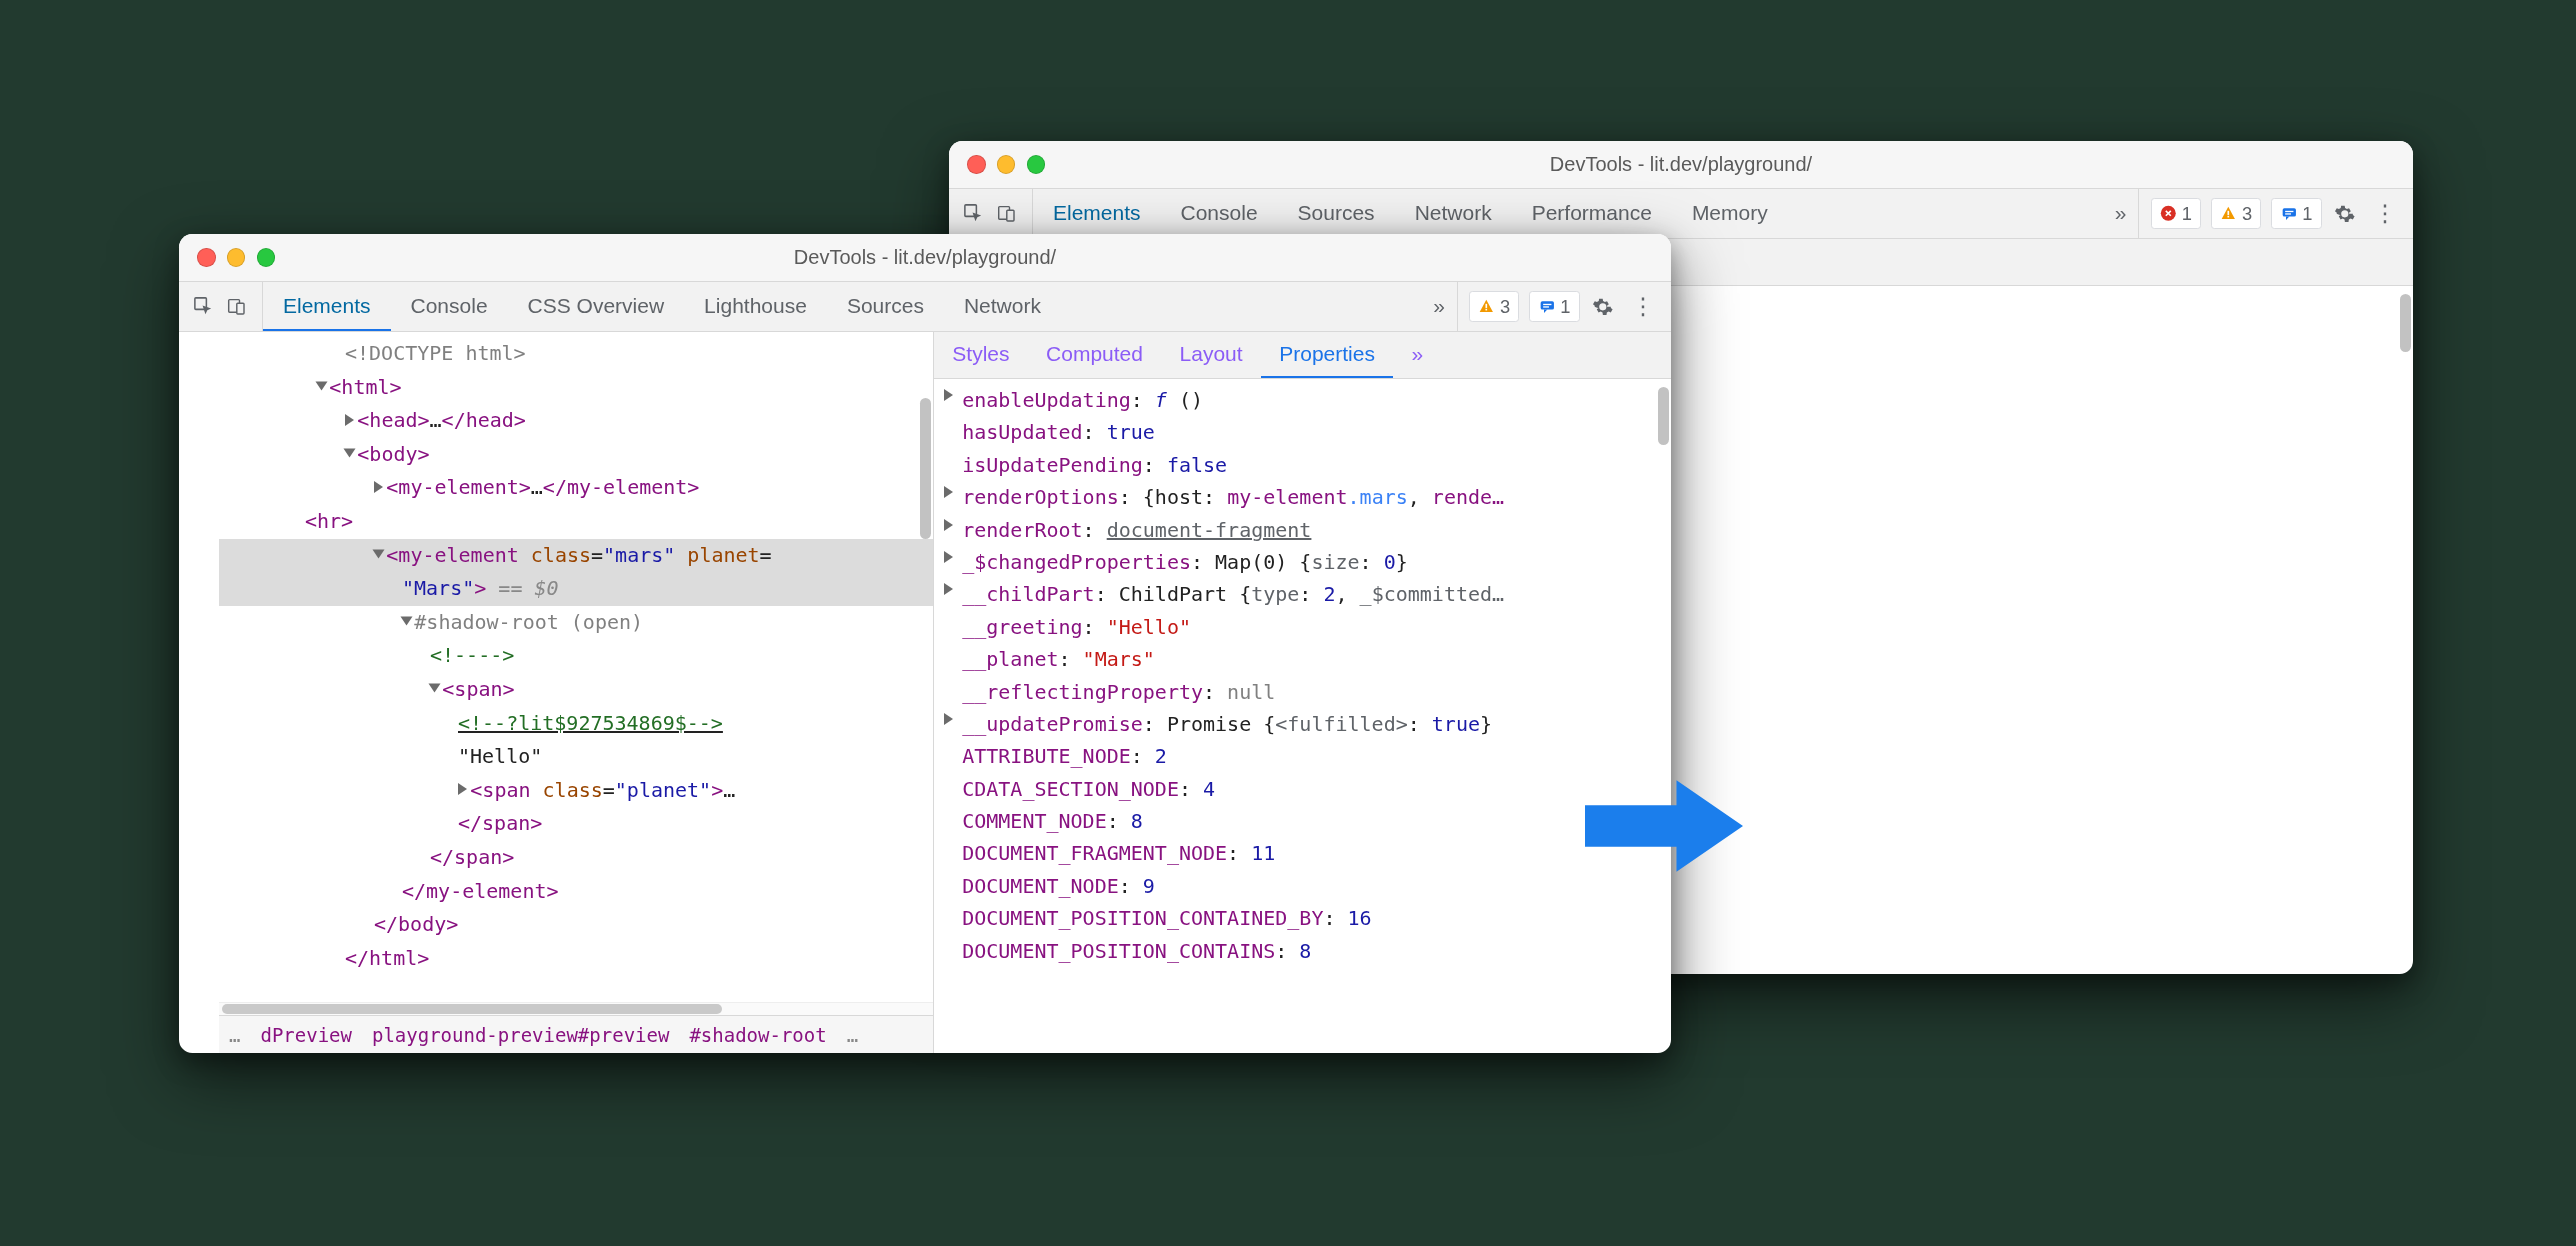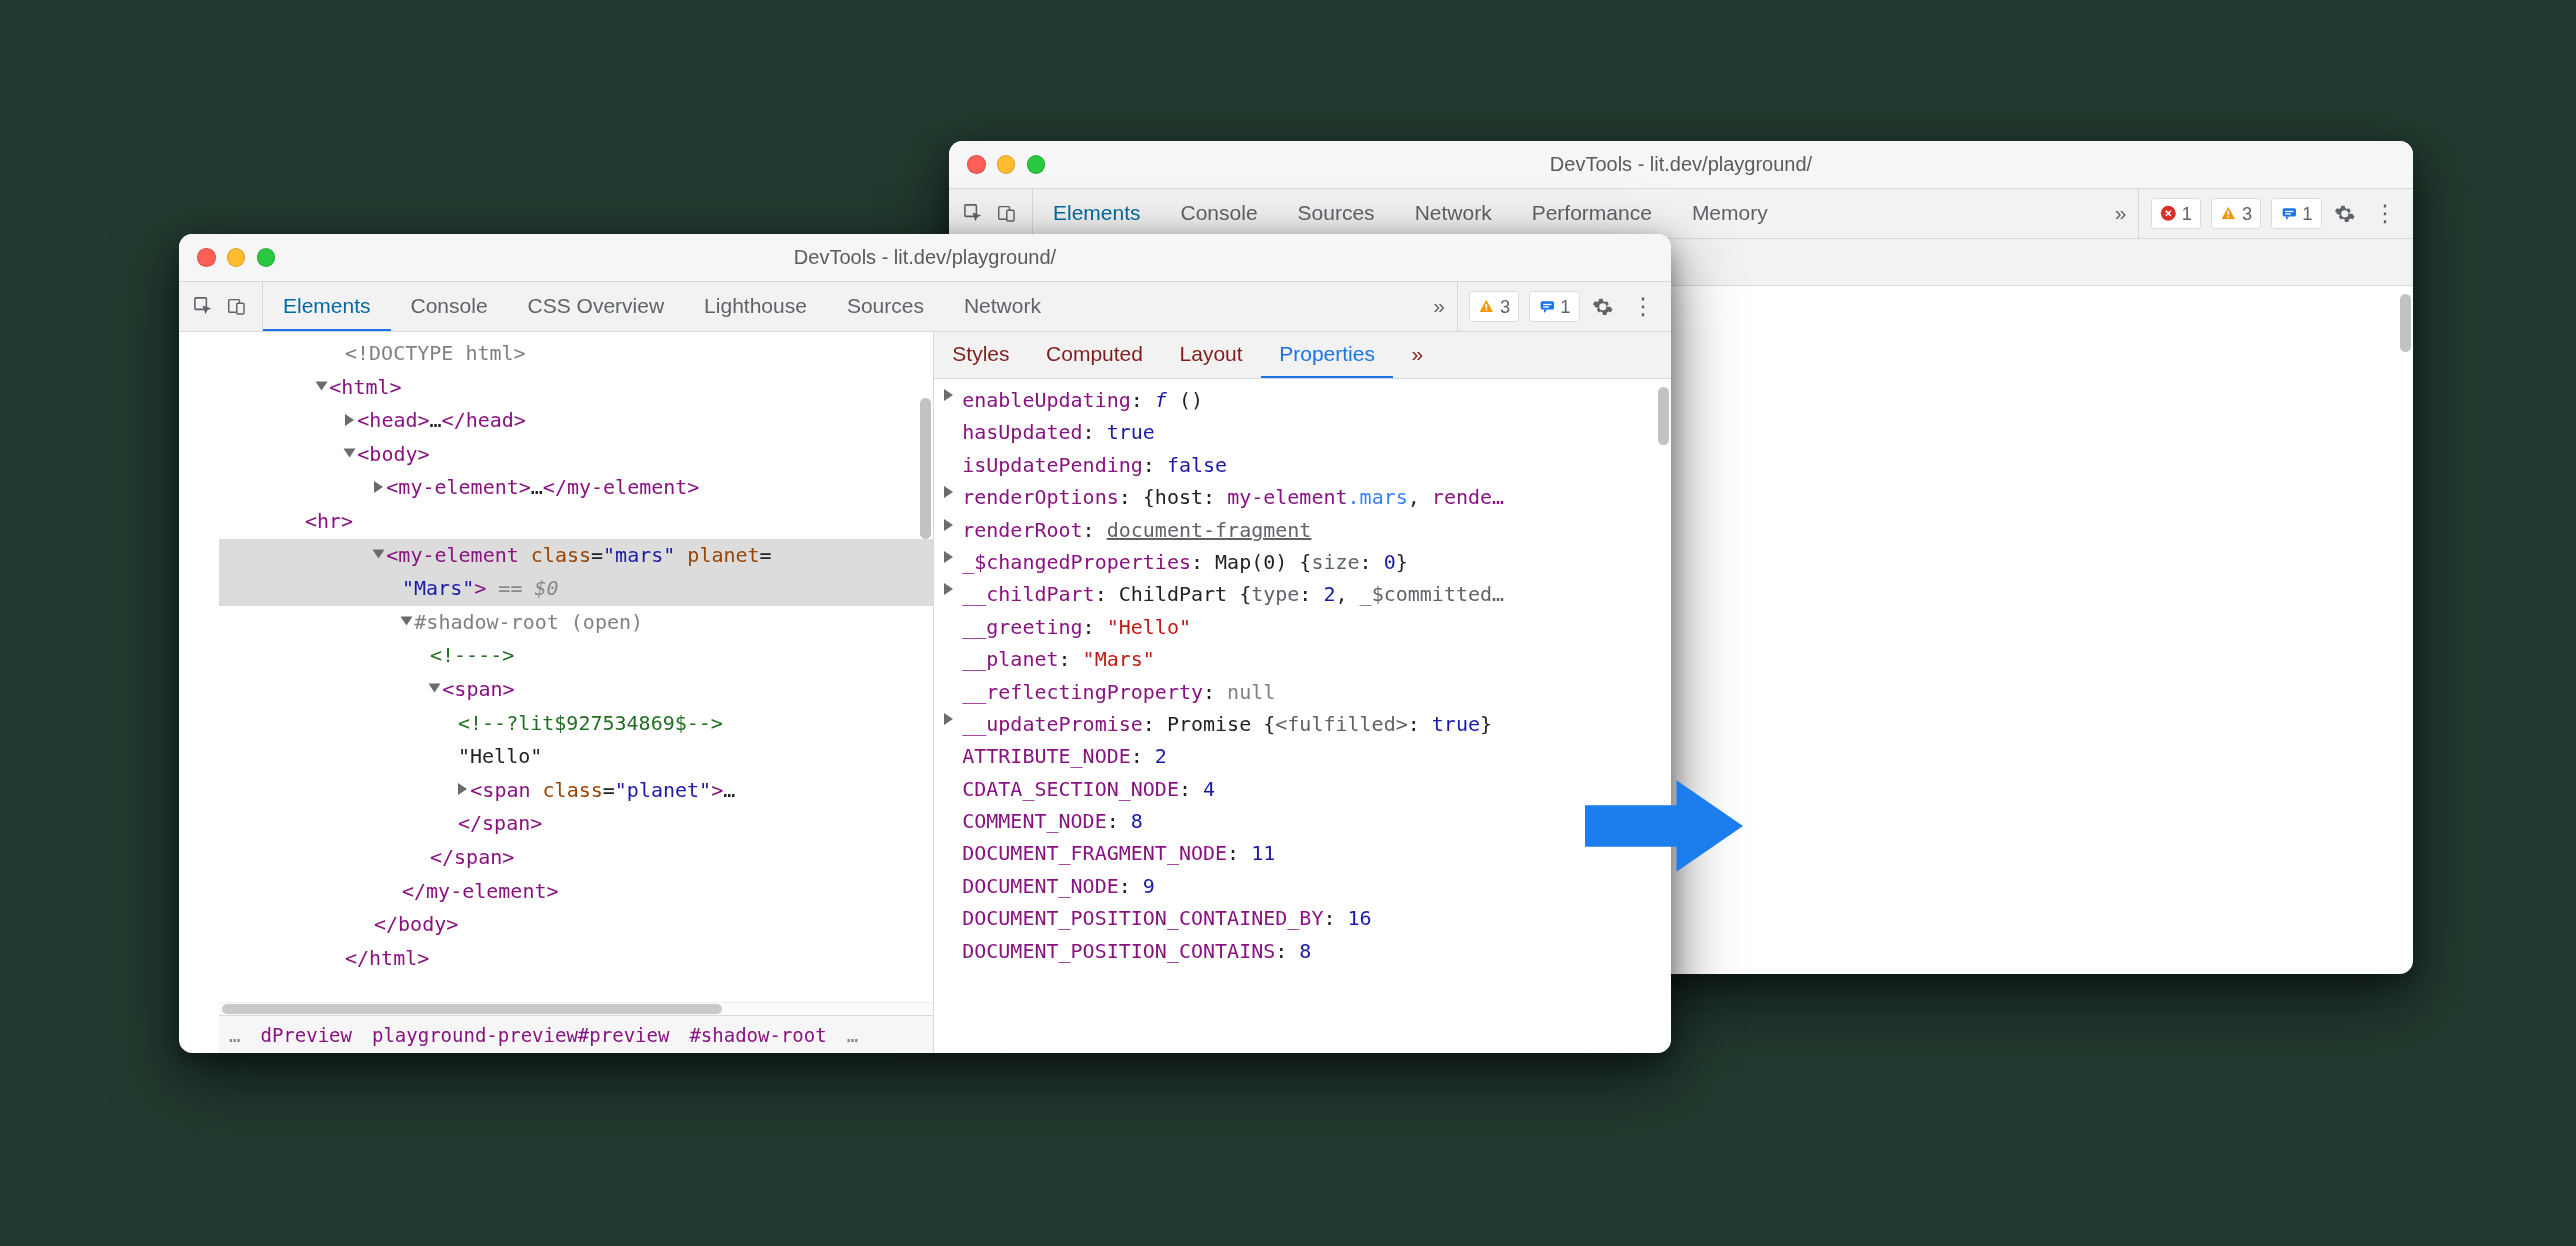--- a/index.html
+++ b/index.html
@@ -125,21 +125,21 @@
     overflow:hidden;
   }
   .subtabs {
     height: 47px;
     border-bottom:0.8px solid #d8d8d8;
     display:flex; align-items:stretch;
     background:#f2f2f2;
   }
   .subtab {
     padding: 0 18.3px; display:flex; align-items:center;
-    color:#7f1d1d; font-size:21px; white-space:nowrap;
+    color:#8b5cf6; font-size:21px; white-space:nowrap;
     border-bottom: 2.5px solid transparent;
   }
   .subtab.active { color:#1a73e8; border-bottom-color:#1a73e8; }
   .props {
     flex:1; overflow:hidden; padding: 5px 11.6px 5px 6.6px;
     font-family: Menlo, Consolas, monospace;
     font-size: 20px;
     line-height: 1.62;
     color:#222;
     position:relative;
@@ -378,21 +378,21 @@
           <div class="dom-line" style="padding-left: 98px;"><span class="dom-tri open"></span><span class="tag">&lt;html&gt;</span></div>
           <div class="dom-line" style="padding-left: 126px;"><span class="dom-tri"></span><span class="tag">&lt;head&gt;</span><span class="txt">…</span><span class="tag">&lt;/head&gt;</span></div>
           <div class="dom-line" style="padding-left: 126px;"><span class="dom-tri open"></span><span class="tag">&lt;body&gt;</span></div>
           <div class="dom-line" style="padding-left: 155px;"><span class="dom-tri"></span><span class="tag">&lt;my-element&gt;</span><span class="txt">…</span><span class="tag">&lt;/my-element&gt;</span></div>
           <div class="dom-line" style="padding-left: 86px;"><span class="tag">&lt;hr&gt;</span></div>
           <div class="dom-line sel" style="padding-left: 155px;"><span class="dom-tri open"></span><span class="tag">&lt;my-element</span> <span class="attr-n">class</span>=<span class="attr-v">"mars"</span> <span class="attr-n">planet</span>=</div>
           <div class="dom-line sel" style="padding-left: 183px;"><span class="attr-v">"Mars"</span><span class="tag">&gt;</span> <span class="eq0">== $0</span></div>
           <div class="dom-line" style="padding-left: 183px;"><span class="dom-tri open"></span><span class="shadow">#shadow-root (open)</span></div>
           <div class="dom-line" style="padding-left: 211px;"><span class="comment">&lt;!----&gt;</span></div>
           <div class="dom-line" style="padding-left: 211px;"><span class="dom-tri open"></span><span class="tag">&lt;span&gt;</span></div>
-          <div class="dom-line" style="padding-left: 239px;"><span class="comment">&lt;!--?lit$927534869$--&gt;</span></div>
+          <div class="dom-line" style="padding-left: 239px; text-decoration: underline;"><span class="comment">&lt;!--?lit$927534869$--&gt;</span></div>
           <div class="dom-line" style="padding-left: 239px;"><span class="txt">"Hello"</span></div>
           <div class="dom-line" style="padding-left: 239px;"><span class="dom-tri"></span><span class="tag">&lt;span</span> <span class="attr-n">class</span>=<span class="attr-v">"planet"</span><span class="tag">&gt;</span><span class="txt">…</span></div>
           <div class="dom-line" style="padding-left: 239px;"><span class="tag">&lt;/span&gt;</span></div>
           <div class="dom-line" style="padding-left: 211px;"><span class="tag">&lt;/span&gt;</span></div>
           <div class="dom-line" style="padding-left: 183px;"><span class="tag">&lt;/my-element&gt;</span></div>
           <div class="dom-line" style="padding-left: 155px;"><span class="tag">&lt;/body&gt;</span></div>
           <div class="dom-line" style="padding-left: 126px;"><span class="tag">&lt;/html&gt;</span></div>
         </div>
       <div class="hscroll">
           <div class="hscroll-thumb"></div>

